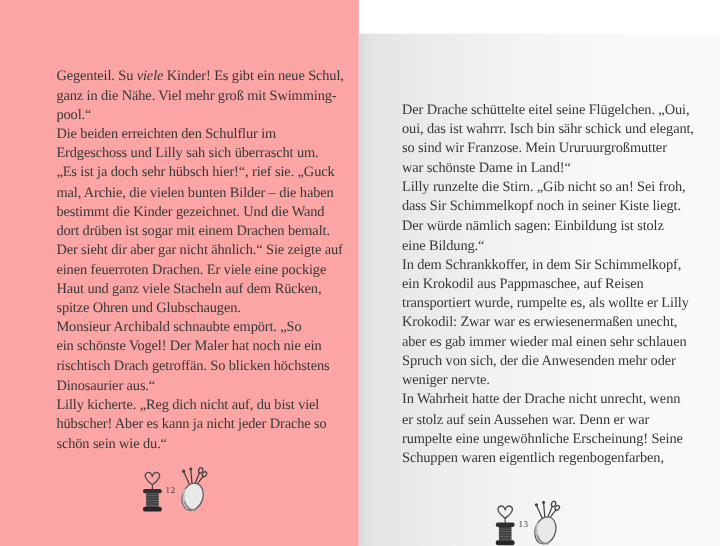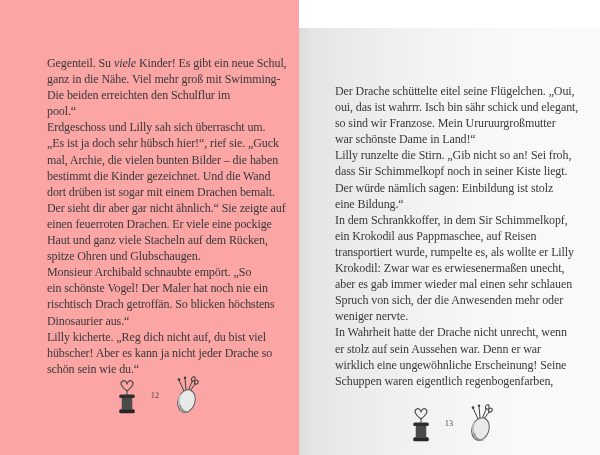--- a/index.html
+++ b/index.html
@@ -18,40 +18,40 @@
     position:absolute;top:55px;width:256px;
   }
   .page-left .text-block{left:47px;}
   .page-right .text-block{left:36px;}
   .line{
     font-size:12px;line-height:16.1px;color:#383838;
     letter-spacing:-0.1px;white-space:pre;
   }
   .seg-i{font-style:italic;}
   .footer{
-    position:absolute;top:374px;display:flex;align-items:center;gap:14px;height:42px;
+    position:absolute;top:387px;display:flex;align-items:center;gap:1px;height:42px;
   }
   .page-left .footer{left:117px;}
   .page-right .footer{left:112px;text-align:center;}
   .page-number{
     font-size:7.5px;color:#3d3d3d;letter-spacing:0.5px;
   }
   .orn{display:block;}
 </style>
 </head>
 <body>
 
 <div class="spread">
 
   <div class="page page-left">
     <div class="text-block">
         <div class="line"><span>Gegenteil. Su </span><span class="seg-i">viele</span><span> Kinder! Es gibt ein neue Schul,</span></div>
         <div class="line"><span>ganz in die Nähe. Viel mehr groß mit Swimming-</span></div>
+        <div class="line"><span>pool.“</span></div>
         <div class="line"><span>Die beiden erreichten den Schulflur im</span></div>
-        <div class="line"><span>pool.“</span></div>
         <div class="line"><span>Erdgeschoss und Lilly sah sich überrascht um.</span></div>
         <div class="line"><span>„Es ist ja doch sehr hübsch hier!“, rief sie. „Guck</span></div>
         <div class="line"><span>mal, Archie, die vielen bunten Bilder – die haben</span></div>
         <div class="line"><span>bestimmt die Kinder gezeichnet. Und die Wand</span></div>
         <div class="line"><span>dort drüben ist sogar mit einem Drachen bemalt.</span></div>
         <div class="line"><span>Der sieht dir aber gar nicht ähnlich.“ Sie zeigte auf</span></div>
         <div class="line"><span>einen feuerroten Drachen. Er viele eine pockige</span></div>
         <div class="line"><span>Haut und ganz viele Stacheln auf dem Rücken,</span></div>
         <div class="line"><span>spitze Ohren und Glubschaugen.</span></div>
         <div class="line"><span>Monsieur Archibald schnaubte empört. „So</span></div>
@@ -103,21 +103,21 @@
         <div class="line"><span>eine Bildung.“</span></div>
         <div class="line"><span>In dem Schrankkoffer, in dem Sir Schimmelkopf,</span></div>
         <div class="line"><span>ein Krokodil aus Pappmaschee, auf Reisen</span></div>
         <div class="line"><span>transportiert wurde, rumpelte es, als wollte er Lilly</span></div>
         <div class="line"><span>Krokodil: Zwar war es erwiesenermaßen unecht,</span></div>
         <div class="line"><span>aber es gab immer wieder mal einen sehr schlauen</span></div>
         <div class="line"><span>Spruch von sich, der die Anwesenden mehr oder</span></div>
         <div class="line"><span>weniger nervte.</span></div>
         <div class="line"><span>In Wahrheit hatte der Drache nicht unrecht, wenn</span></div>
         <div class="line"><span>er stolz auf sein Aussehen war. Denn er war</span></div>
-        <div class="line"><span>wirklich eine ungewöhnliche Erscheinung! Seine</span></div>
+        <div class="line"><span>rumpelte eine ungewöhnliche Erscheinung! Seine</span></div>
         <div class="line"><span>Schuppen waren eigentlich regenbogenfarben,</span></div>
       </div>
 
     <div class="footer">
       <svg class="orn" width="20" height="40" viewBox="0 0 20 40">
         <path d="M10 16 C4.5 12 2.5 8 5.2 6.2 C7.8 4.6 10 7.2 10 9.5 C10 7.2 12.2 4.6 14.8 6.2 C17.5 8 15.5 12 10 16 Z" fill="none" stroke="#4a4a4a" stroke-width="1.1"></path>
         <line x1="10" y1="16" x2="10" y2="20" stroke="#4a4a4a" stroke-width="1"></line>
         <rect x="2.2" y="19.5" width="15.6" height="3.6" rx="1.6" fill="#2f2f2f"></rect>
         <rect x="4.8" y="23.1" width="10.4" height="11.2" fill="#3a3a3a"></rect>
         <path d="M4.8 25 H15.2 M4.8 27 H15.2 M4.8 29 H15.2 M4.8 31 H15.2 M4.8 33 H15.2" stroke="#6e6e6e" stroke-width="0.7"></path>

